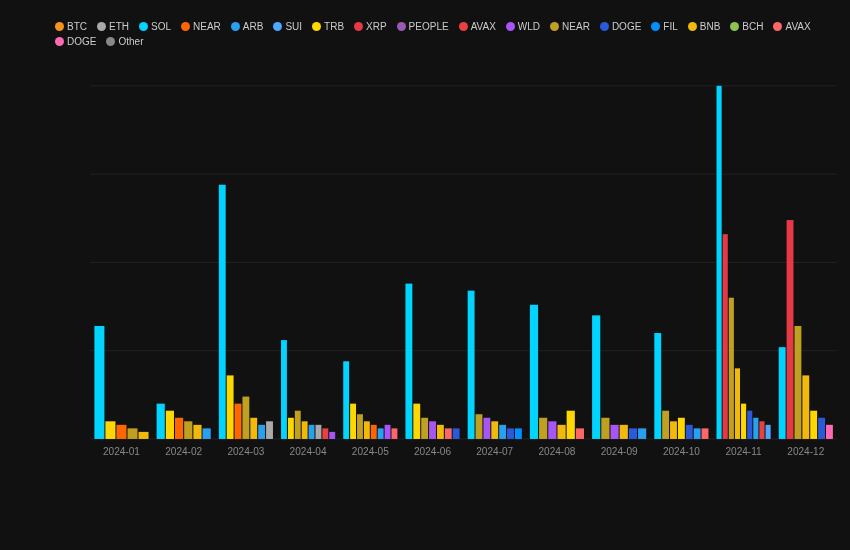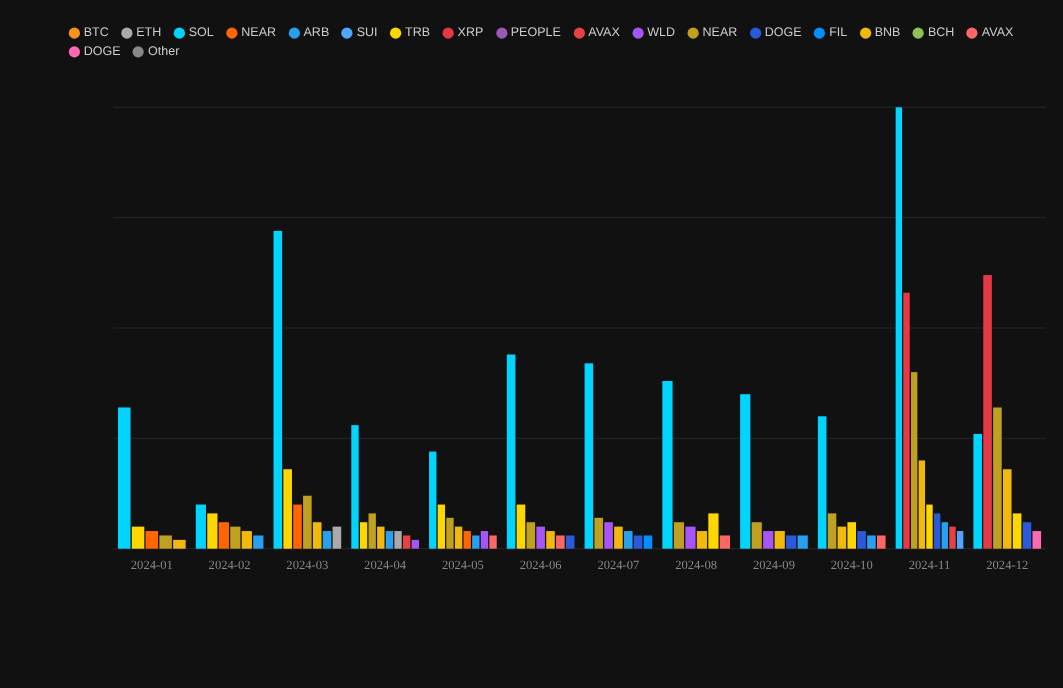--- a/index.html
+++ b/index.html
@@ -42,21 +42,20 @@
     .legend-dot {
       width: 9px;
       height: 9px;
       border-radius: 50%;
       flex-shrink: 0;
     }
     .chart-area {
       position: relative;
       width: 100%;
       height: calc(100% - 60px);
-      font-family: Liberation Serif, serif;
     }
     .watermark {
       position: absolute;
       top: 50%;
       left: 50%;
       transform: translate(-50%, -50%);
       color: rgba(255,255,255,0.06);
       font-size: 28px;
       font-weight: bold;
       pointer-events: none;

